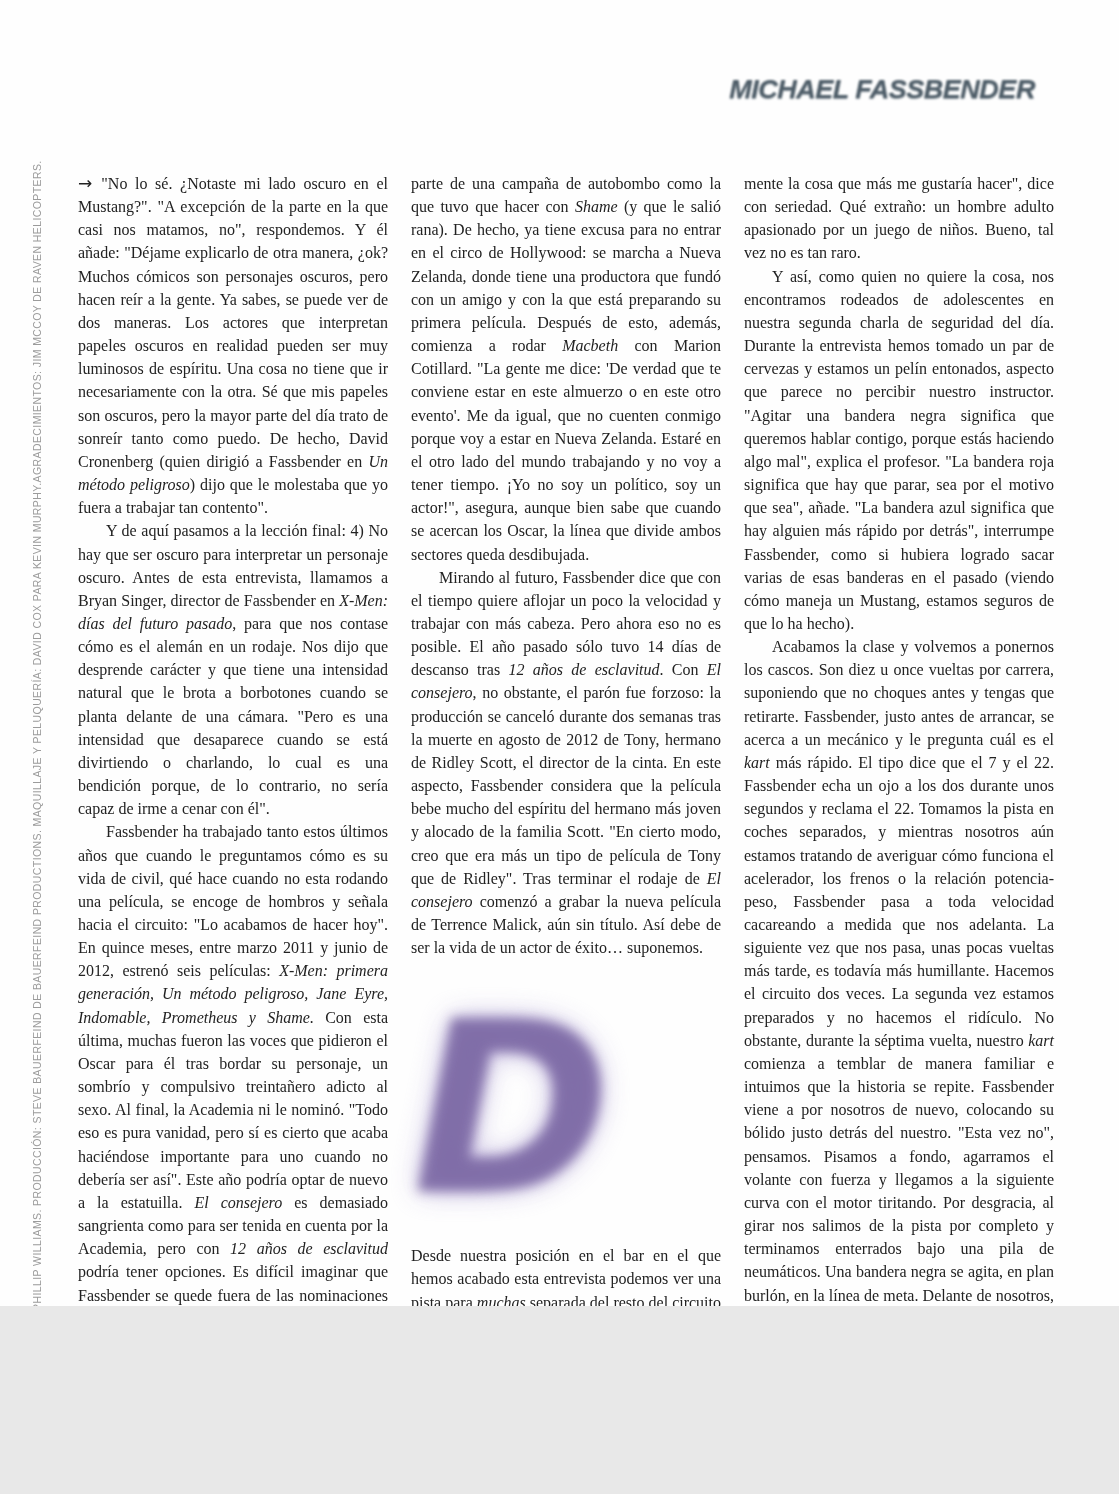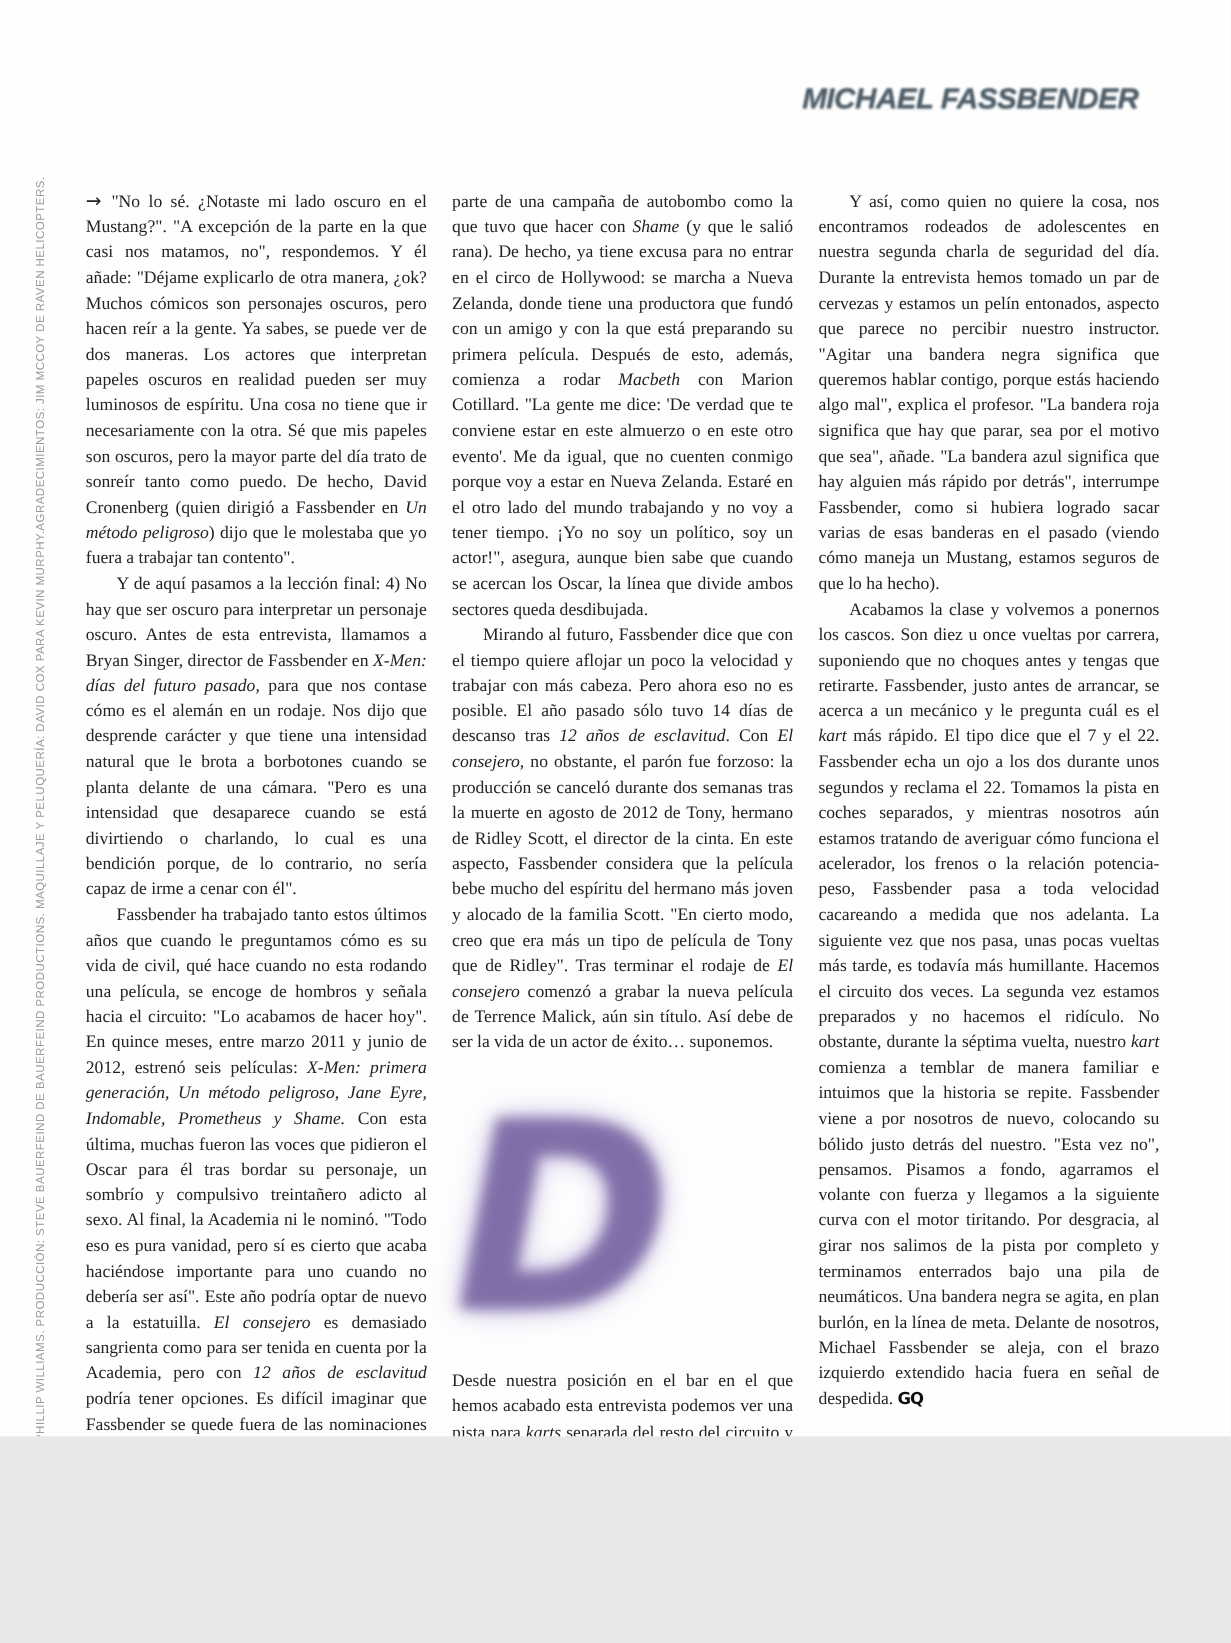--- a/index.html
+++ b/index.html
@@ -130,23 +130,24 @@
         <p class="ind"><span>Y de aquí pasamos a la lección final: 4) No hay que ser oscuro para interpretar un personaje oscuro. Antes de esta entrevista, llamamos a Bryan Singer, director de Fassbender en </span><span class="it">X-Men: días del futuro pasado</span><span>, para que nos contase cómo es el alemán en un rodaje. Nos dijo que desprende carácter y que tiene una intensidad natural que le brota a borbotones cuando se planta delante de una cámara. "Pero es una intensidad que desaparece cuando se está divirtiendo o charlando, lo cual es una bendición porque, de lo contrario, no sería capaz de irme a cenar con él".</span></p>
         <p class="ind"><span>Fassbender ha trabajado tanto estos últimos años que cuando le preguntamos cómo es su vida de civil, qué hace cuando no esta rodando una película, se encoge de hombros y señala hacia el circuito: "Lo acabamos de hacer hoy". En quince meses, entre marzo 2011 y junio de 2012, estrenó seis películas: </span><span class="it">X-Men: primera generación, Un método peligroso, Jane Eyre, Indomable, Prometheus y Shame.</span><span> Con esta última, muchas fueron las voces que pidieron el Oscar para él tras bordar su personaje, un sombrío y compulsivo treintañero adicto al sexo. Al final, la Academia ni le nominó. "Todo eso es pura vanidad, pero sí es cierto que acaba haciéndose importante para uno cuando no debería ser así". Este año podría optar de nuevo a la estatuilla. </span><span class="it">El consejero</span><span> es demasiado sangrienta como para ser tenida en cuenta por la Academia, pero con </span><span class="it">12 años de esclavitud</span><span> podría tener opciones. Es difícil imaginar que Fassbender se quede fuera de las nominaciones con esta cinta, aunque de ningún modo quiere oír hablar de formar</span></p>
       </div>
       <div class="col">
         <p><span>parte de una campaña de autobombo como la que tuvo que hacer con </span><span class="it">Shame</span><span> (y que le salió rana). De hecho, ya tiene excusa para no entrar en el circo de Hollywood: se marcha a Nueva Zelanda, donde tiene una productora que fundó con un amigo y con la que está preparando su primera película. Después de esto, además, comienza a rodar </span><span class="it">Macbeth</span><span> con Marion Cotillard. "La gente me dice: 'De verdad que te conviene estar en este almuerzo o en este otro evento'. Me da igual, que no cuenten conmigo porque voy a estar en Nueva Zelanda. Estaré en el otro lado del mundo trabajando y no voy a tener tiempo. ¡Yo no soy un político, soy un actor!", asegura, aunque bien sabe que cuando se acercan los Oscar, la línea que divide ambos sectores queda desdibujada.</span></p>
         <p class="ind"><span>Mirando al futuro, Fassbender dice que con el tiempo quiere aflojar un poco la velocidad y trabajar con más cabeza. Pero ahora eso no es posible. El año pasado sólo tuvo 14 días de descanso tras </span><span class="it">12 años de esclavitud</span><span>. Con </span><span class="it">El consejero</span><span>, no obstante, el parón fue forzoso: la producción se canceló durante dos semanas tras la muerte en agosto de 2012 de Tony, hermano de Ridley Scott, el director de la cinta. En este aspecto, Fassbender considera que la película bebe mucho del espíritu del hermano más joven y alocado de la familia Scott. "En cierto modo, creo que era más un tipo de película de Tony que de Ridley". Tras terminar el rodaje de </span><span class="it">El consejero</span><span> comenzó a grabar la nueva película de Terrence Malick, aún sin título. Así debe de ser la vida de un actor de éxito… suponemos.</span></p>
         <div class="graphic">
           <span class="dhalo">D</span>
           <span class="dcore">D</span>
         </div>
-        <p><span>Desde nuestra posición en el bar en el que hemos acabado esta entrevista podemos ver una pista para </span><span class="it">karts</span><span> separada del resto del circuito y asegurada por montañas de neumáticos. "Me encanta esa mierda. Si tuviera tiempo libre esto sería probable-</span></p>
+        <p><span>Desde nuestra posición en el bar en el que hemos acabado esta entrevista podemos ver una pista para </span><span class="it">muchas</span><span> separada del resto del circuito y asegurada por montañas de neumáticos. "Me encanta esa mierda. Si tuviera tiempo libre esto sería probable-</span></p>
       </div>
       <div class="col">
+        <p><span>mente la cosa que más me gustaría hacer", dice con seriedad. Qué extraño: un hombre adulto apasionado por un juego de niños. Bueno, tal vez no es tan raro.</span></p>
         <p class="ind"><span>Y así, como quien no quiere la cosa, nos encontramos rodeados de adolescentes en nuestra segunda charla de seguridad del día. Durante la entrevista hemos tomado un par de cervezas y estamos un pelín entonados, aspecto que parece no percibir nuestro instructor. "Agitar una bandera negra significa que queremos hablar contigo, porque estás haciendo algo mal", explica el profesor. "La bandera roja significa que hay que parar, sea por el motivo que sea", añade. "La bandera azul significa que hay alguien más rápido por detrás", interrumpe Fassbender, como si hubiera logrado sacar varias de esas banderas en el pasado (viendo cómo maneja un Mustang, estamos seguros de que lo ha hecho).</span></p>
         <p class="ind"><span>Acabamos la clase y volvemos a ponernos los cascos. Son diez u once vueltas por carrera, suponiendo que no choques antes y tengas que retirarte. Fassbender, justo antes de arrancar, se acerca a un mecánico y le pregunta cuál es el </span><span class="it">kart</span><span> más rápido. El tipo dice que el 7 y el 22. Fassbender echa un ojo a los dos durante unos segundos y reclama el 22. Tomamos la pista en coches separados, y mientras nosotros aún estamos tratando de averiguar cómo funciona el acelerador, los frenos o la relación potencia-peso, Fassbender pasa a toda velocidad cacareando a medida que nos adelanta. La siguiente vez que nos pasa, unas pocas vueltas más tarde, es todavía más humillante. Hacemos el circuito dos veces. La segunda vez estamos preparados y no hacemos el ridículo. No obstante, durante la séptima vuelta, nuestro </span><span class="it">kart</span><span> comienza a temblar de manera familiar e intuimos que la historia se repite. Fassbender viene a por nosotros de nuevo, colocando su bólido justo detrás del nuestro. "Esta vez no", pensamos. Pisamos a fondo, agarramos el volante con fuerza y llegamos a la siguiente curva con el motor tiritando. Por desgracia, al girar nos salimos de la pista por completo y terminamos enterrados bajo una pila de neumáticos. Una bandera negra se agita, en plan burlón, en la línea de meta. Delante de nosotros, Michael Fassbender se aleja, con el brazo izquierdo extendido hacia fuera en señal de despedida. </span><span class="endmark">GQ</span></p>
       </div>
     </div>
 
   <div class="footer-box">www.gq.com</div>
 
   <div class="page-num">133</div>
 
 </div>

